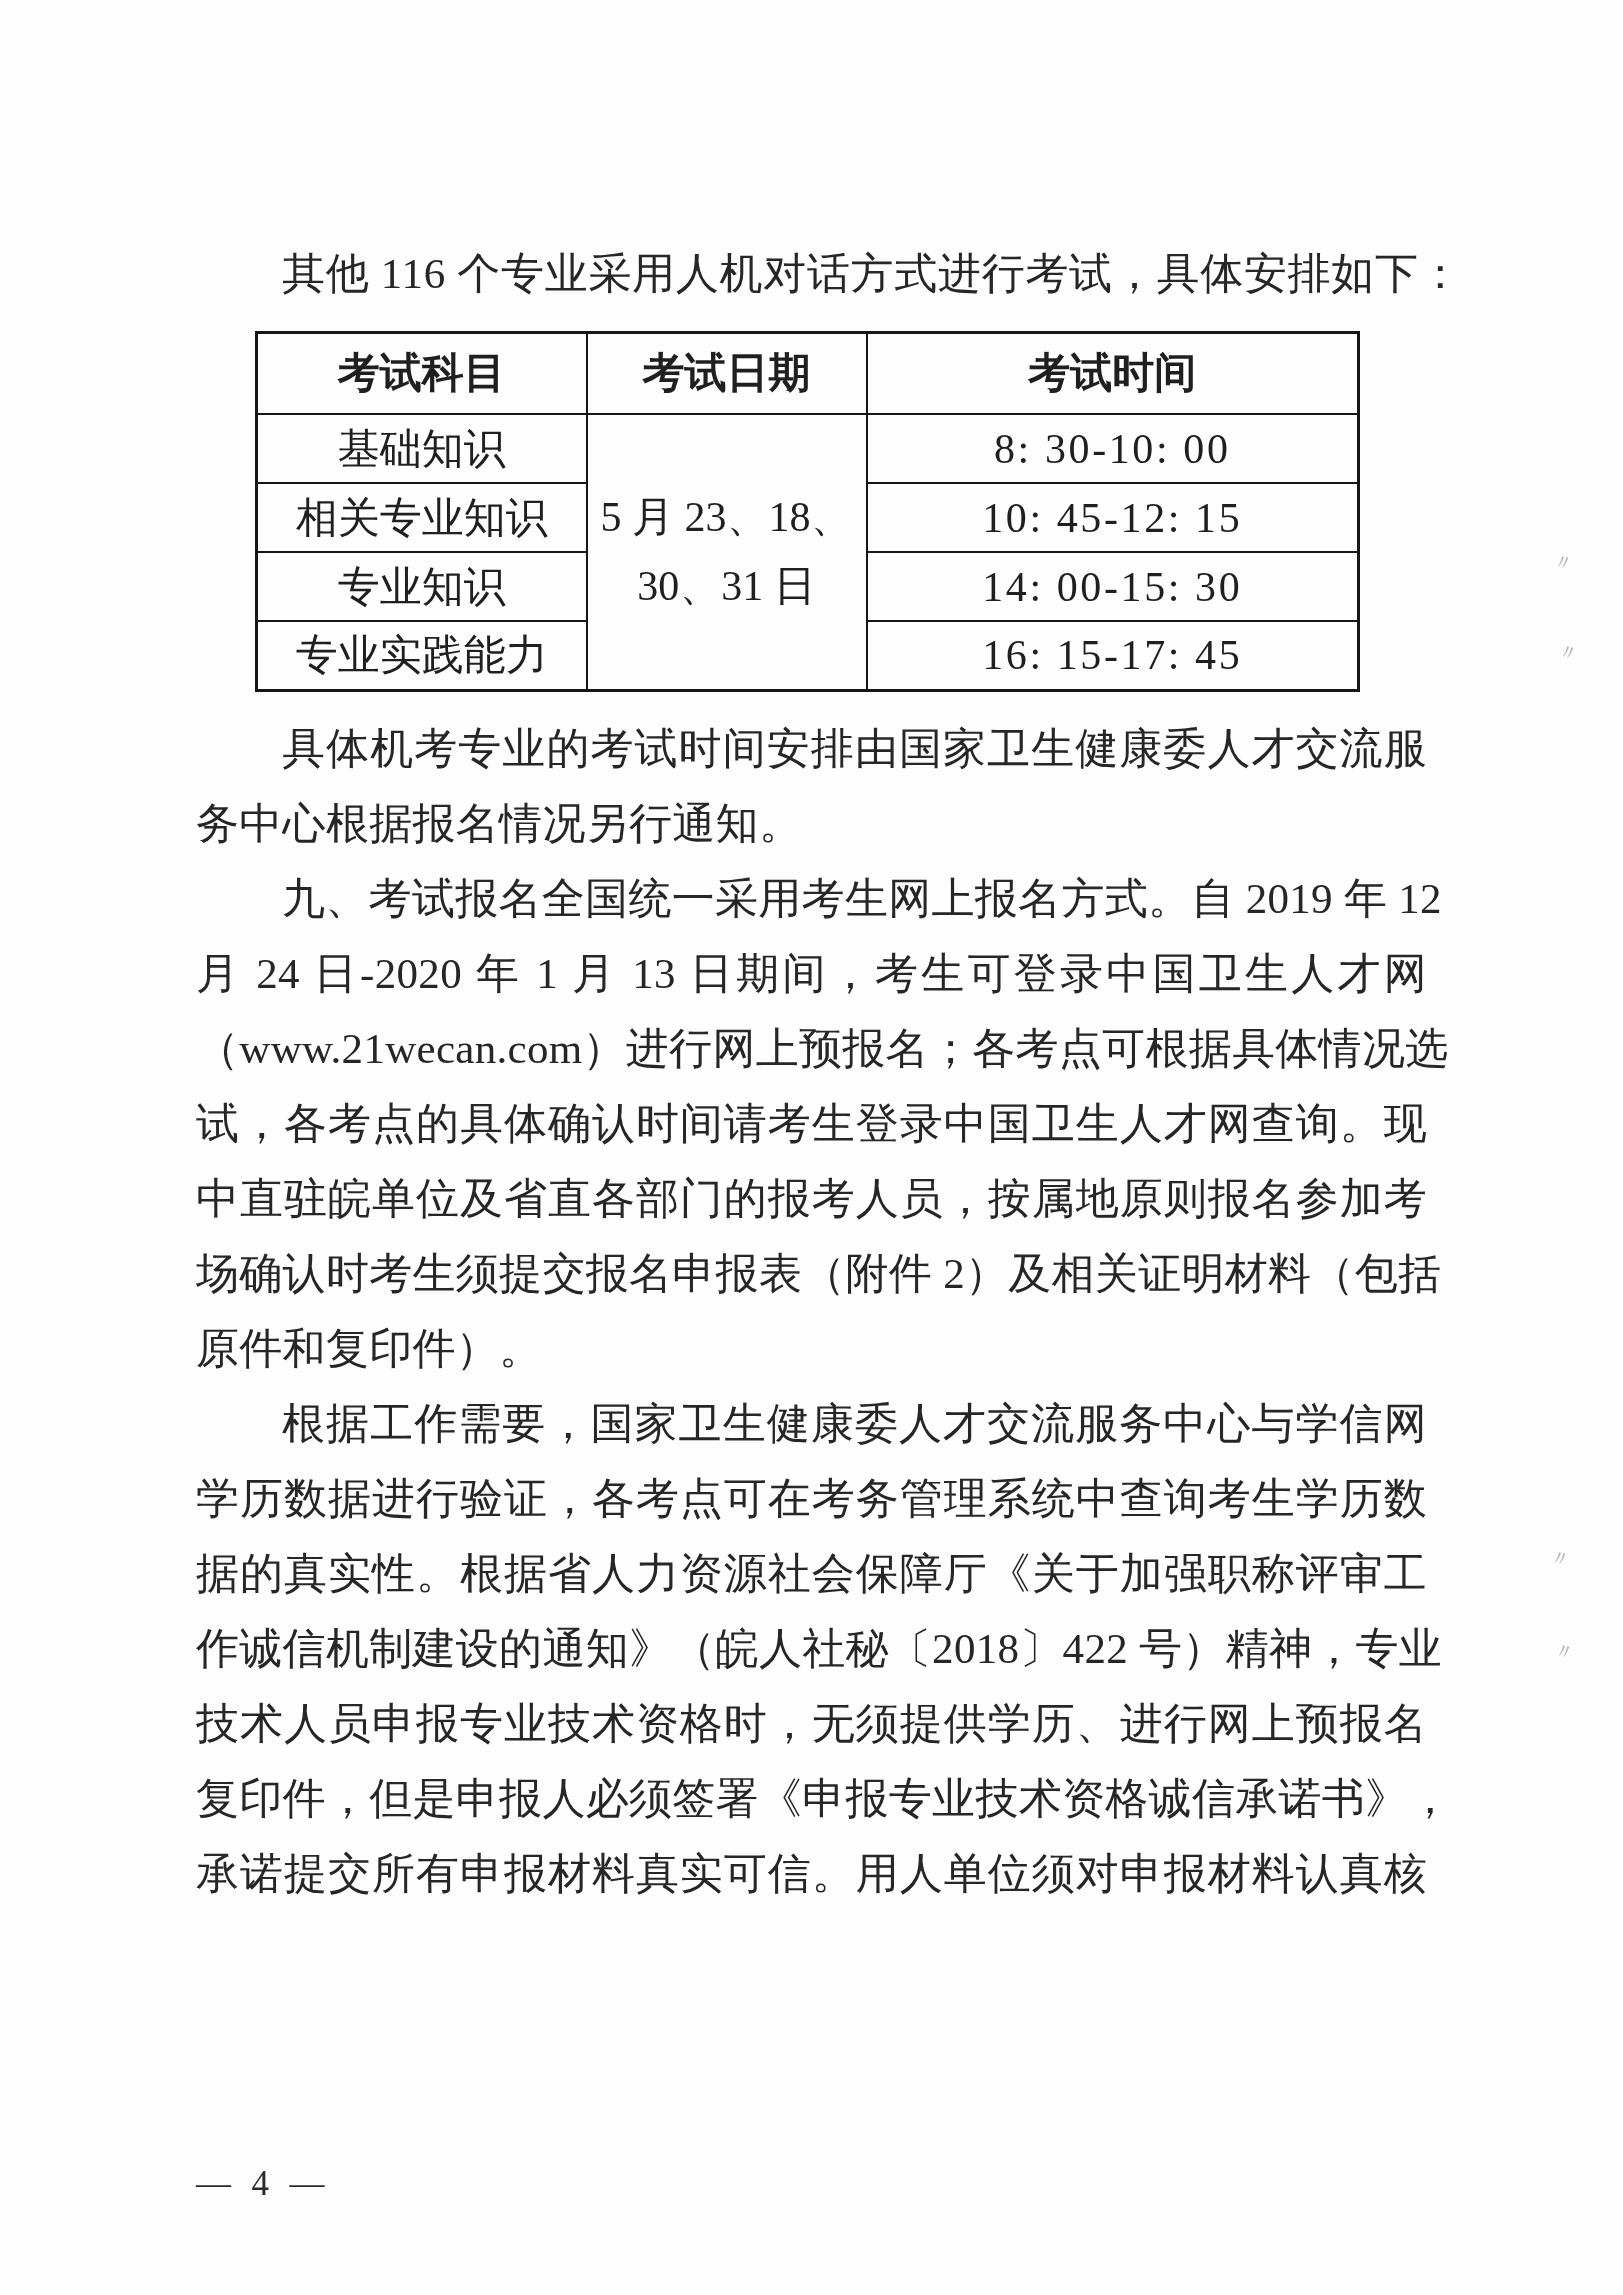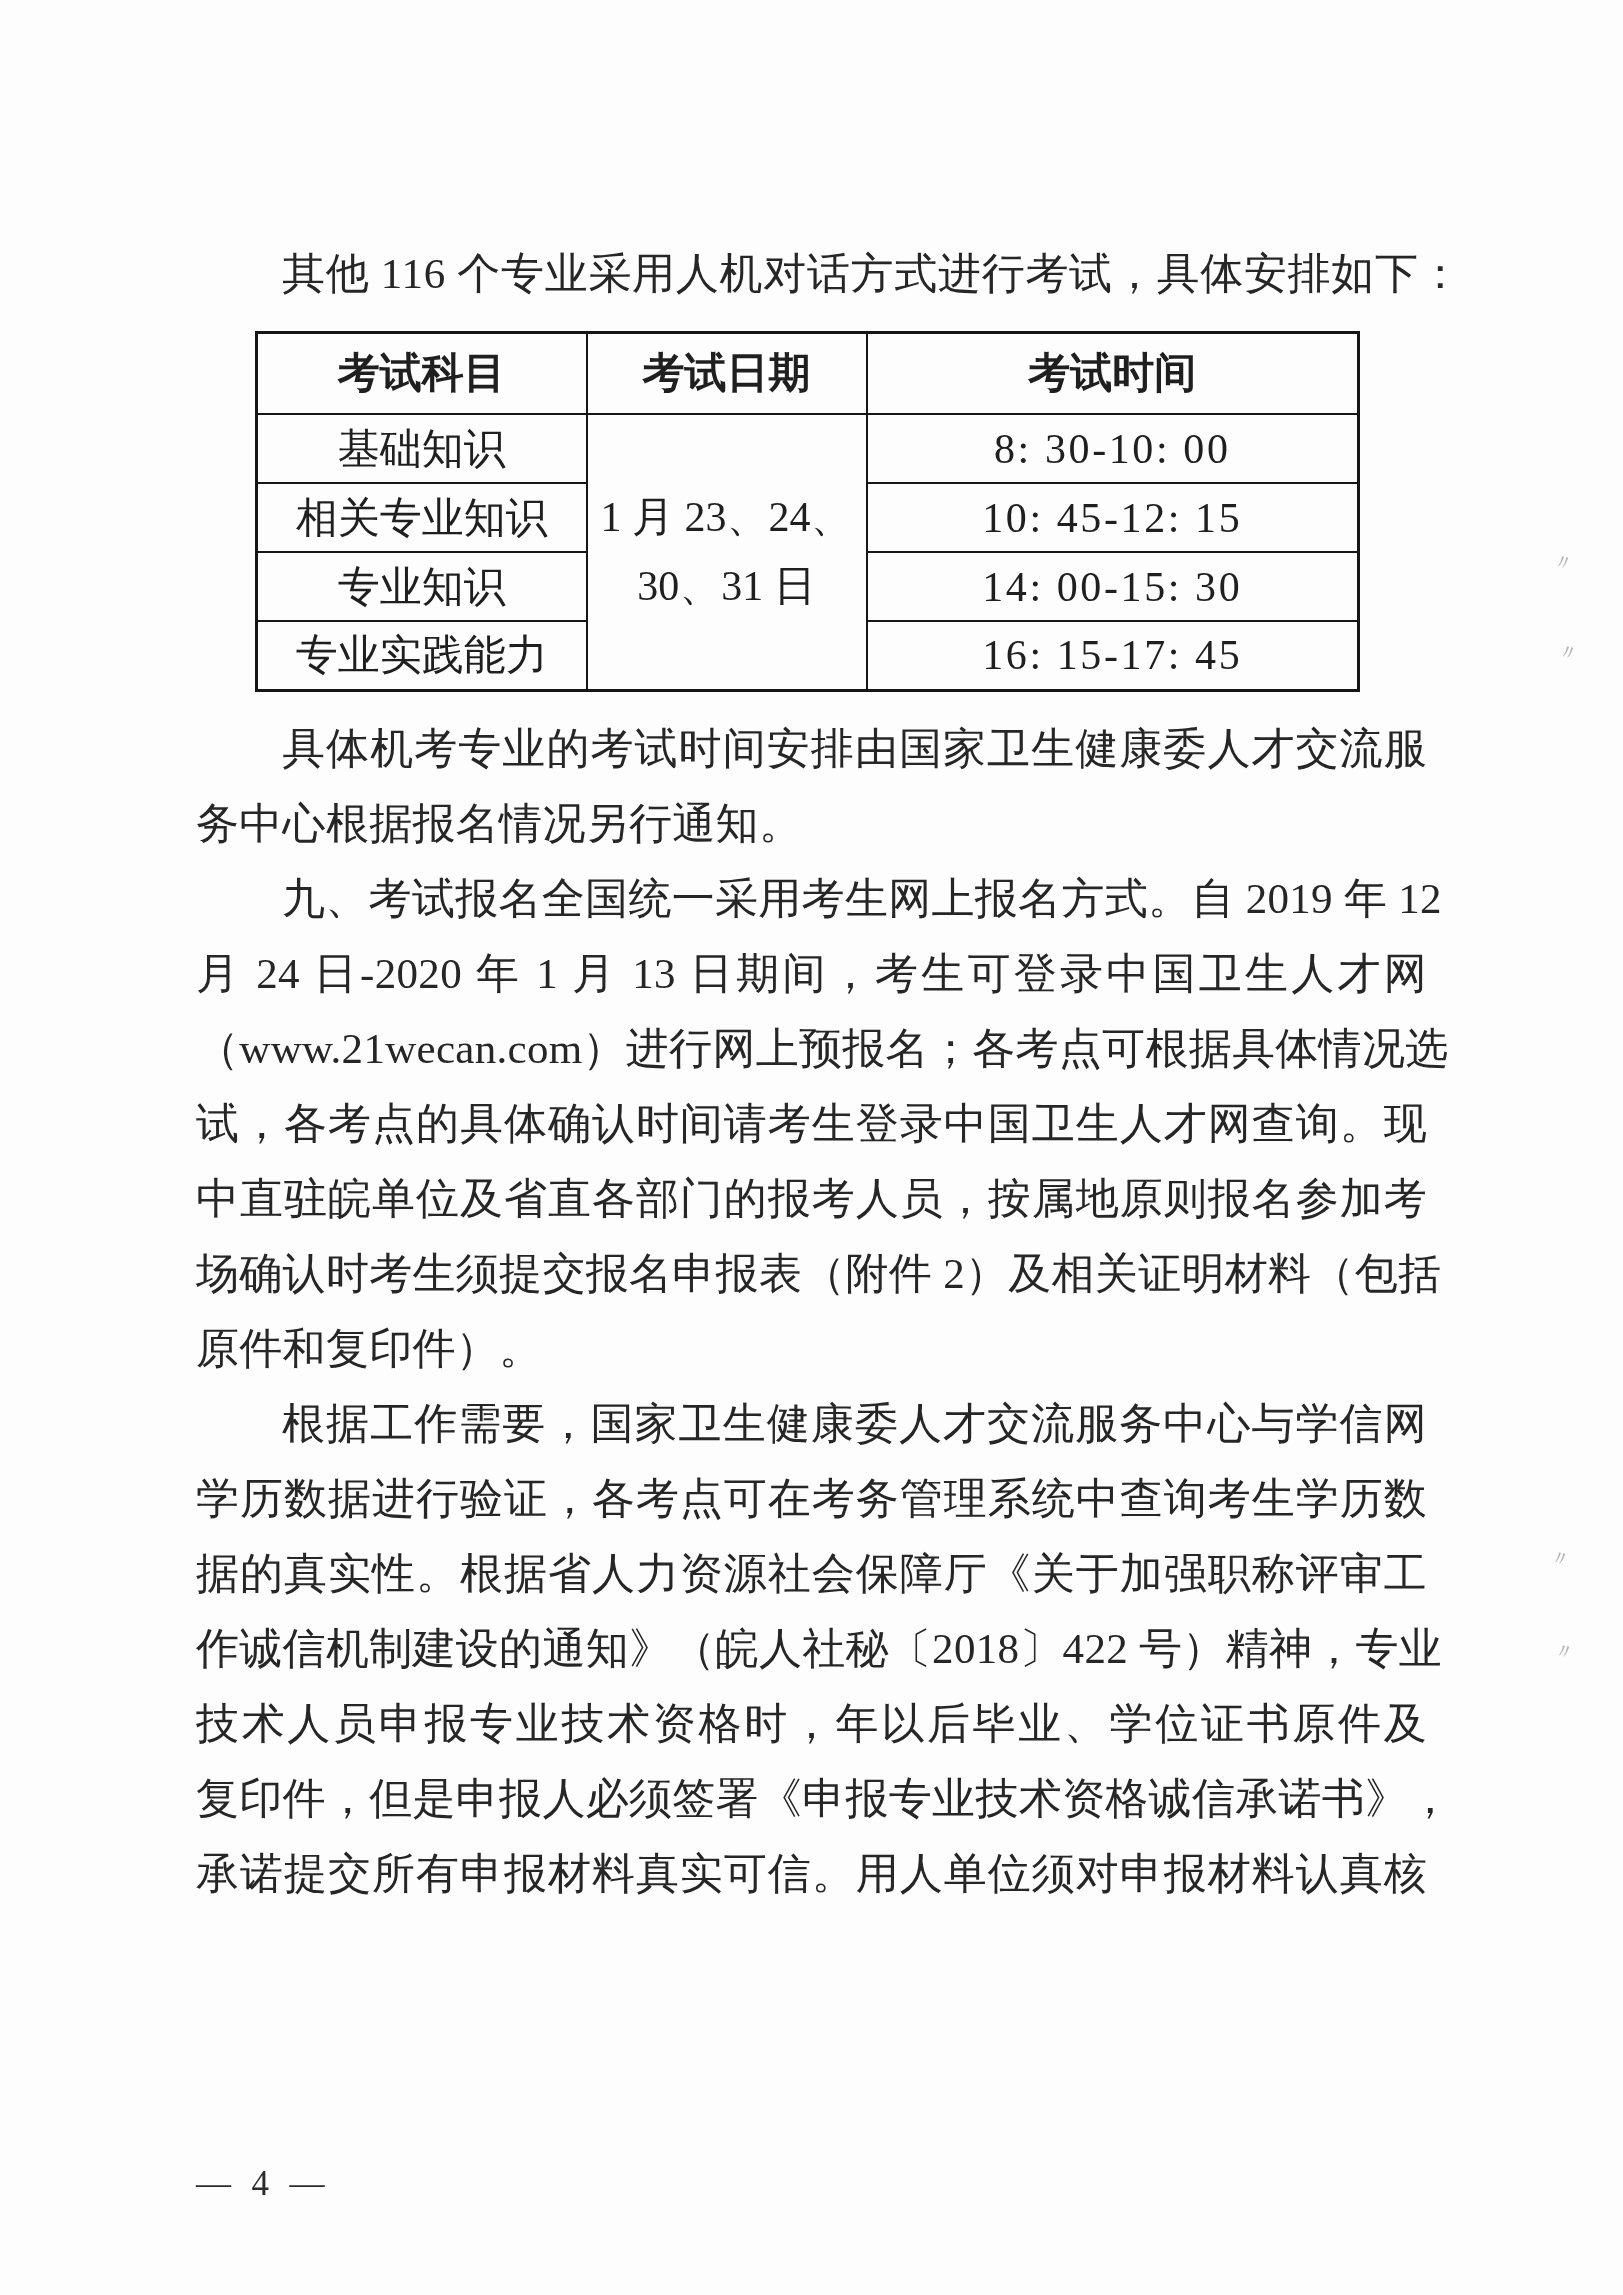--- a/index.html
+++ b/index.html
@@ -110,21 +110,21 @@
     </colgroup>
     <tbody>
       <tr class="head-row">
         <th>考试科目</th>
         <th>考试日期</th>
         <th>考试时间</th>
       </tr>
       <tr class="data-row">
         <td>基础知识</td>
         <td class="date-cell" rowspan="4">
-          <div class="dline">1 月 23、24、</div>
+          <div class="dline">5 月 23、18、</div>
           <div class="dline">30、31 日</div>
         </td>
         <td>
           <span class="time-text">8: 30-10: 00</span>
         </td>
       </tr>
       <tr class="data-row">
         <td>相关专业知识</td>
         <td>
           <span class="time-text">10: 45-12: 15</span>
@@ -160,21 +160,21 @@
       <div class="tline">中直驻皖单位及省直各部门的报考人员，按属地原则报名参加考</div>
       <div class="tline">场确认时考生须提交报名申报表（附件 2）及相关证明材料（包括</div>
       <div class="tline short">原件和复印件）。</div>
     </div>
 
     <div>
       <div class="tline indent">根据工作需要，国家卫生健康委人才交流服务中心与学信网</div>
       <div class="tline">学历数据进行验证，各考点可在考务管理系统中查询考生学历数</div>
       <div class="tline">据的真实性。根据省人力资源社会保障厅《关于加强职称评审工</div>
       <div class="tline">作诚信机制建设的通知》（皖人社秘〔2018〕422 号）精神，专业</div>
-      <div class="tline">技术人员申报专业技术资格时，年以后毕业、学位证书原件及</div>
+      <div class="tline">技术人员申报专业技术资格时，无须提供学历、进行网上预报名</div>
       <div class="tline">复印件，但是申报人必须签署《申报专业技术资格诚信承诺书》，</div>
       <div class="tline">承诺提交所有申报材料真实可信。用人单位须对申报材料认真核</div>
     </div>
 
   </div>
 
   <div class="page-number">— 4 —</div>
 
   <span class="pencil-mark pm-1">〃</span>
   <span class="pencil-mark pm-2">〃</span>

